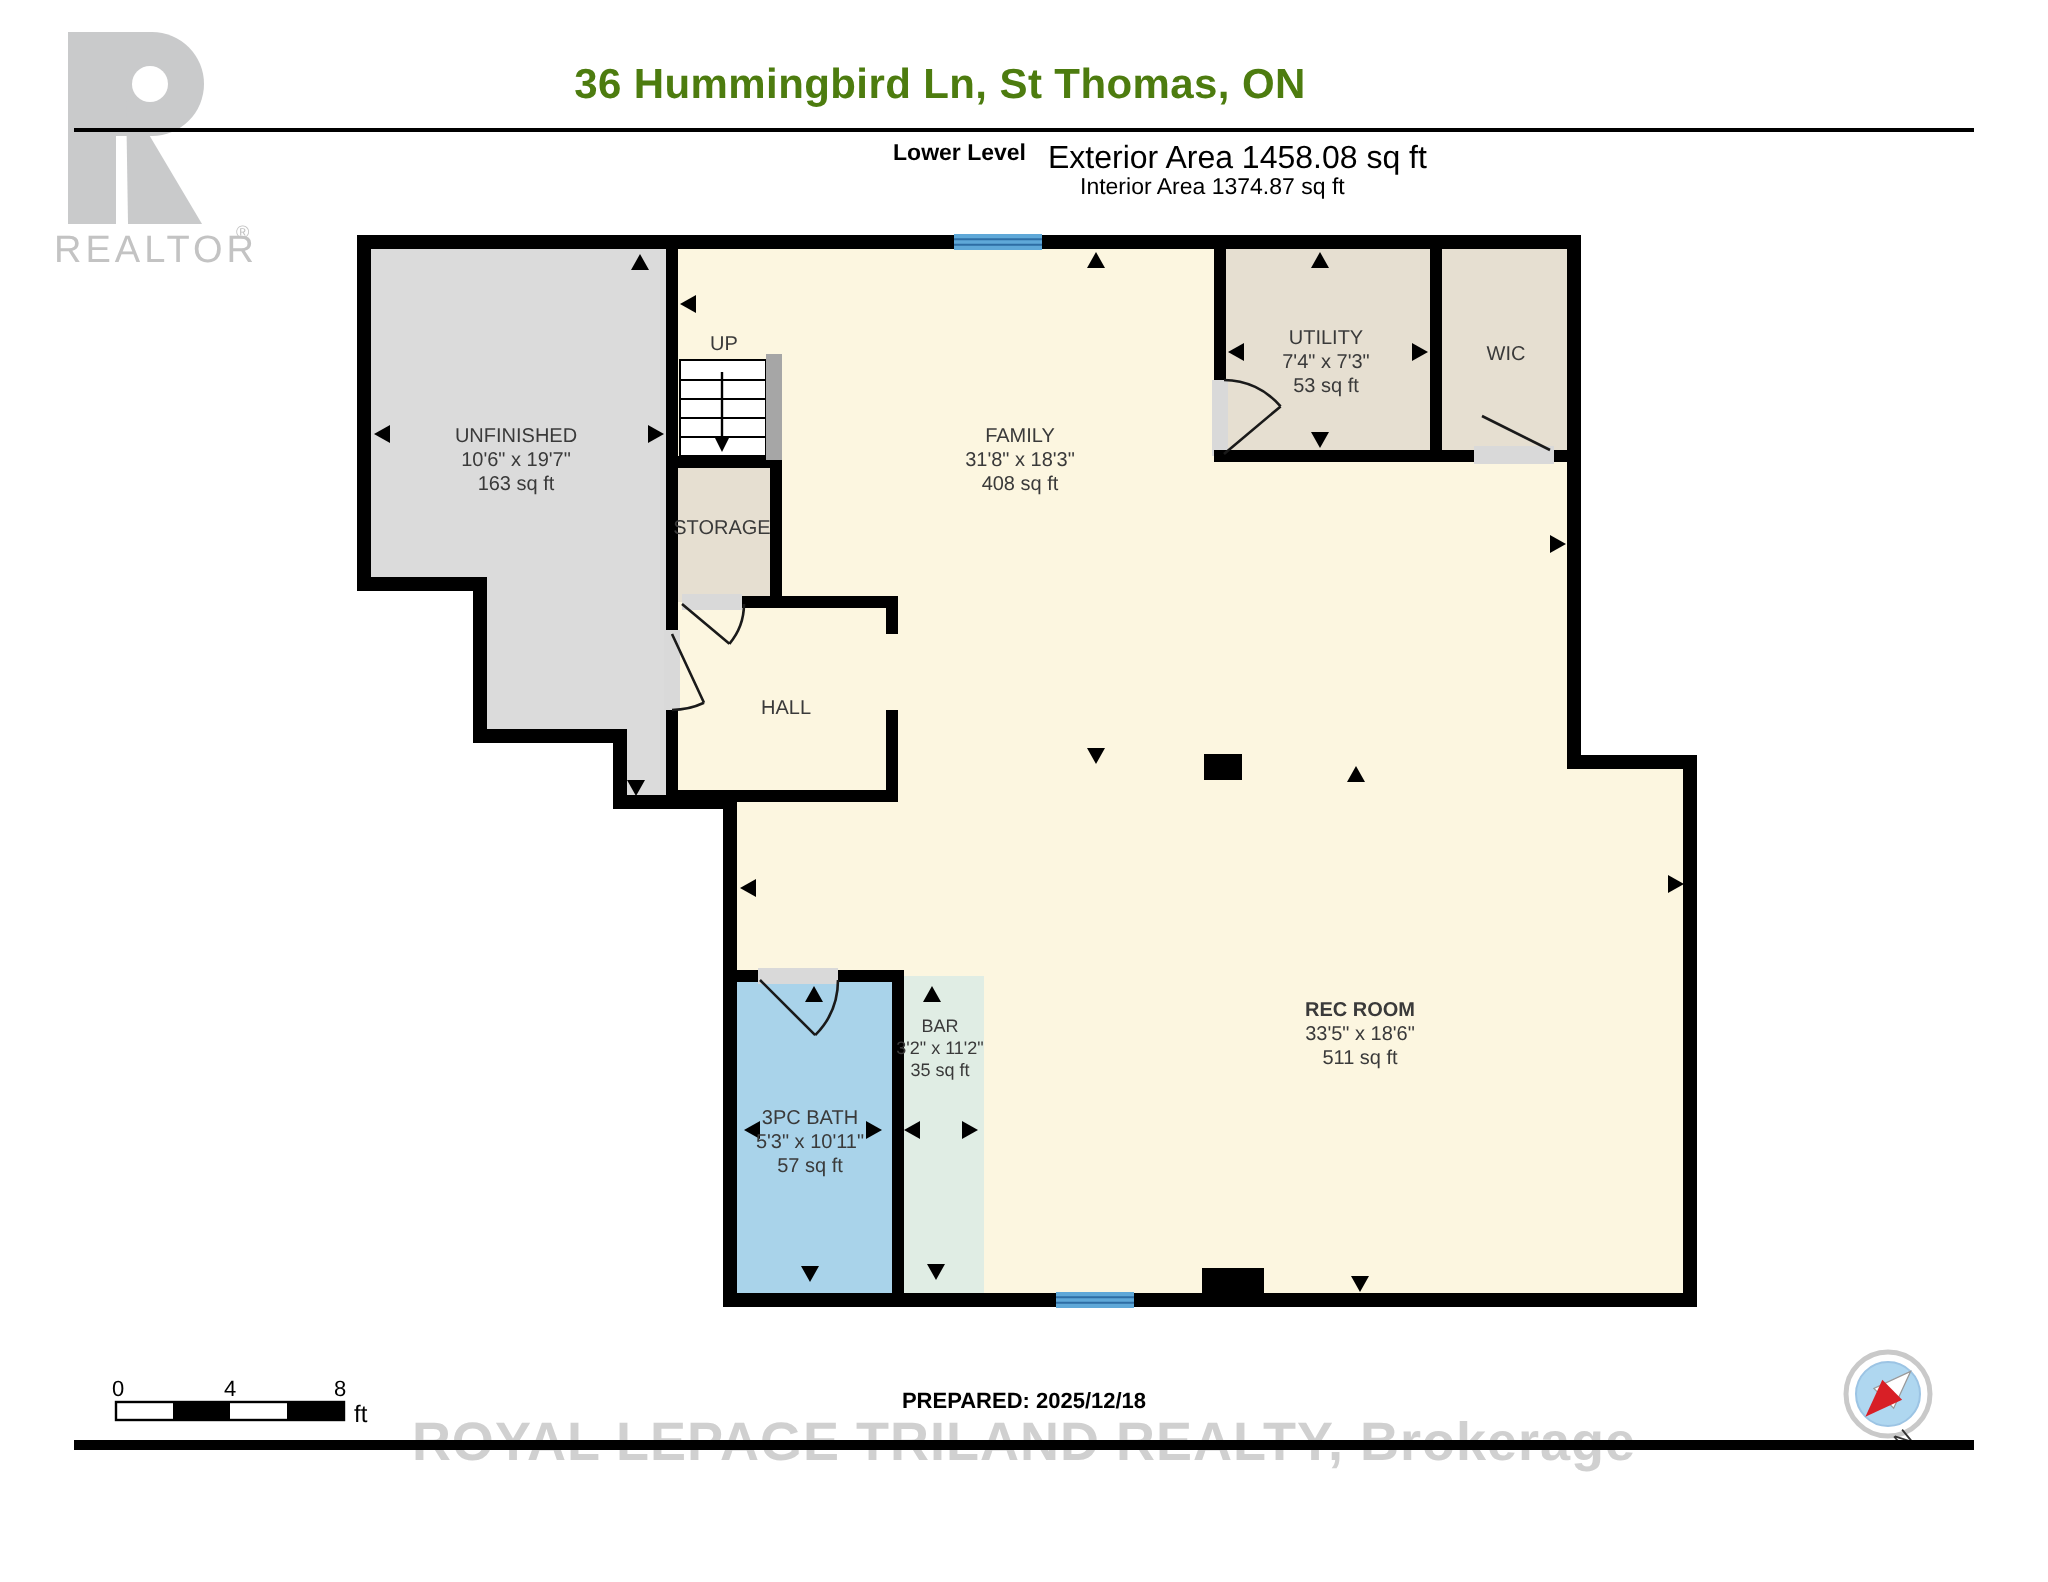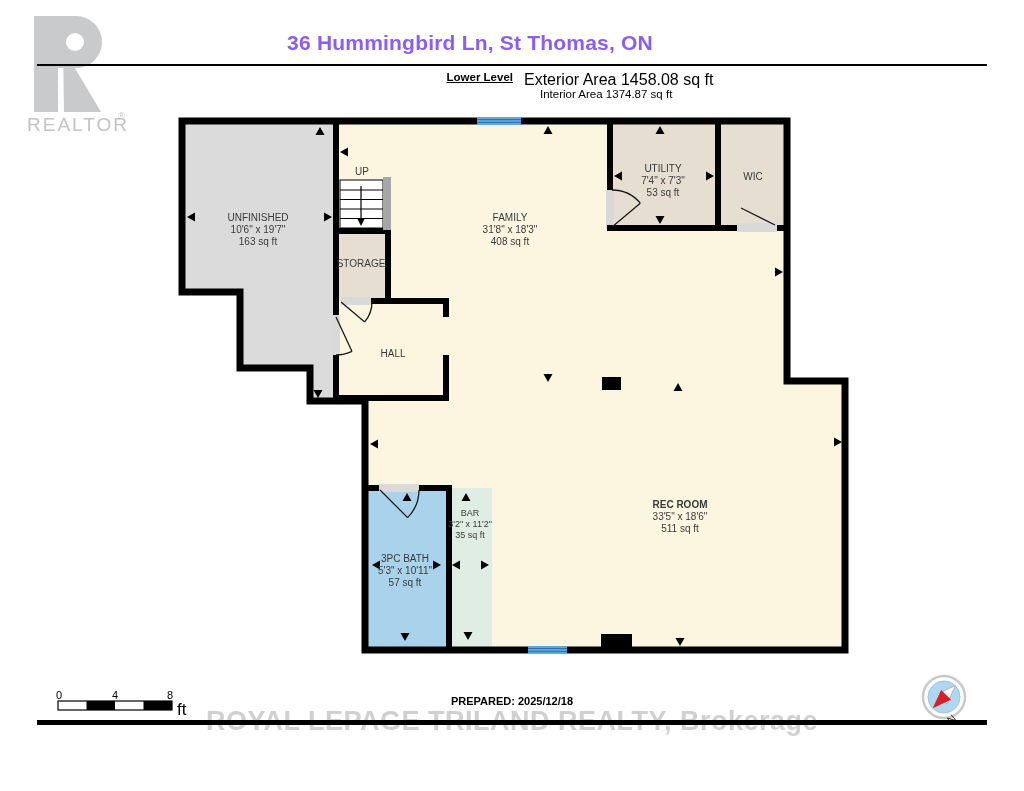--- a/index.html
+++ b/index.html
@@ -1,32 +1,32 @@
 <!DOCTYPE html>
 <html><head>
 <meta charset="utf-8">
 <style>
   html,body{margin:0;padding:0;background:#fff;}
   .page{position:relative;width:1024px;height:791px;background:#ffffff;
         font-family:"Liberation Sans",sans-serif;overflow:hidden;}
   .abs{position:absolute;}
   .title{top:31px;left:0;width:940px;text-align:center;
-         font-size:21px;font-weight:bold;color:#8b5cf6;letter-spacing:.2px;}
+         font-size:21px;font-weight:bold;color:#4d7c0f;letter-spacing:.2px;}
   .hline{left:37px;width:950px;height:2px;background:#000;top:64px;}
-  .lvl{top:71px;right:511px;font-size:11.5px;font-weight:bold;color:#000;text-decoration:underline;}
+  .lvl{top:71px;right:511px;font-size:11.5px;font-weight:bold;color:#000;}
   .areaA{top:71px;left:524px;font-size:16px;color:#000;}
   .areaB{top:88px;left:524px;font-size:11.5px;color:#000;margin-left:16px;}
   .watermark{top:706px;left:0;width:1024px;text-align:center;font-size:27px;
              font-weight:bold;color:#c5c5c5;opacity:.8;letter-spacing:.5px;white-space:nowrap;}
   .fline{left:37px;width:950px;height:5px;background:#000;top:720px;}
   .prepared{top:695px;left:0;width:1024px;text-align:center;
             font-size:11px;font-weight:bold;color:#000;}
   .disclaimer{top:735px;left:37px;width:950px;font-size:10.2px;color:#111;}
   .tick{font-size:11px;color:#000;width:24px;text-align:center;top:689px;}
-  .ftunit{top:700px;left:177px;font-size:17px;color:#000;}
+  .ftunit{top:700px;left:177px;font-size:12px;color:#000;}
   svg.plan{position:absolute;left:0;top:0;}
   .rl{font:400 10px "Liberation Sans",sans-serif;fill:#3a3a3a;text-anchor:middle;}
   .rs{font:400 9px "Liberation Sans",sans-serif;fill:#3a3a3a;text-anchor:middle;}
   .logotext{font:400 19px "Liberation Sans",sans-serif;fill:#c3c3c3;letter-spacing:2px;}
   .logoreg{font:400 9px "Liberation Sans",sans-serif;fill:#c3c3c3;}
   .ntext{font:400 11px "Liberation Sans",sans-serif;fill:#333;text-anchor:middle;}
   .wall{stroke:#000;fill:none;}
   .door{stroke:#1a1a1a;stroke-width:1.3;fill:none;}
   .arrow{fill:#000;}
 </style>

